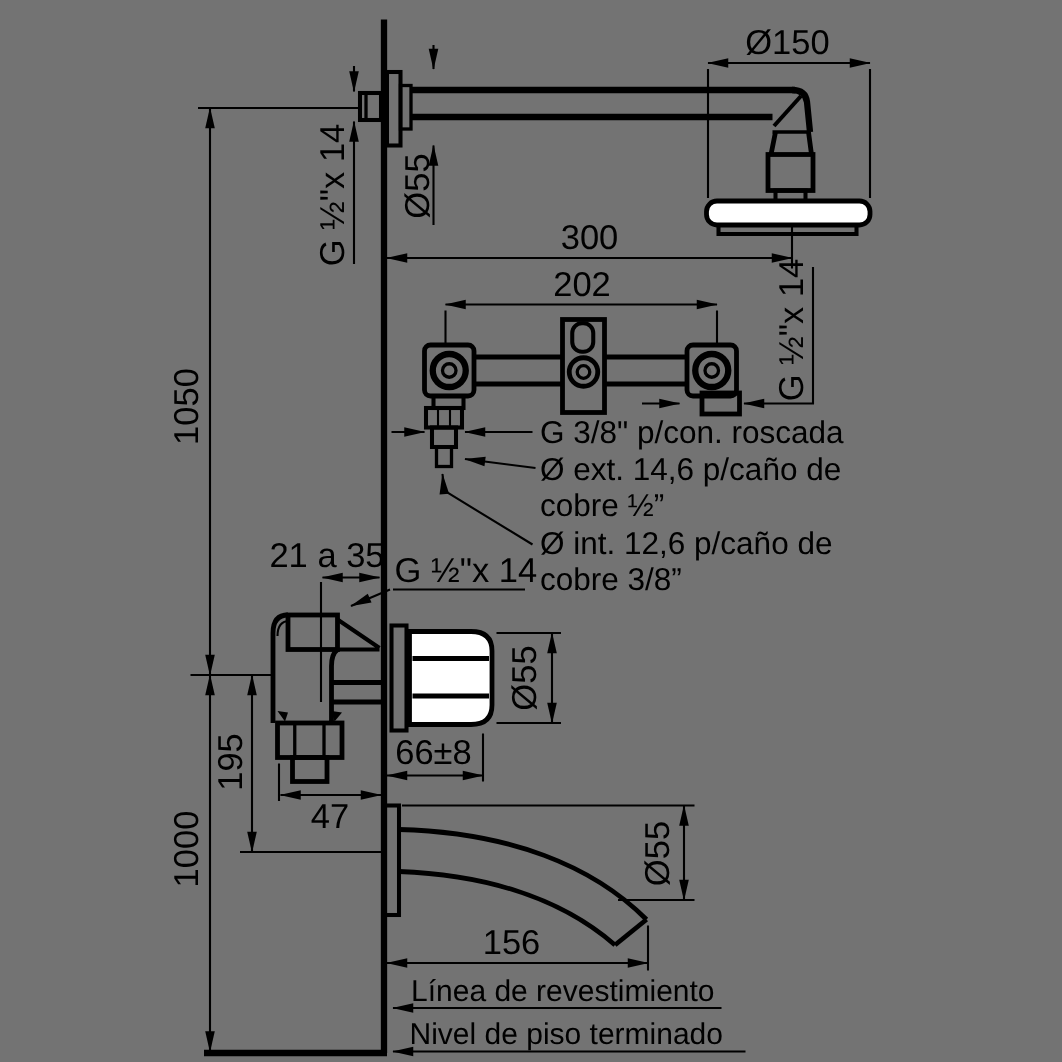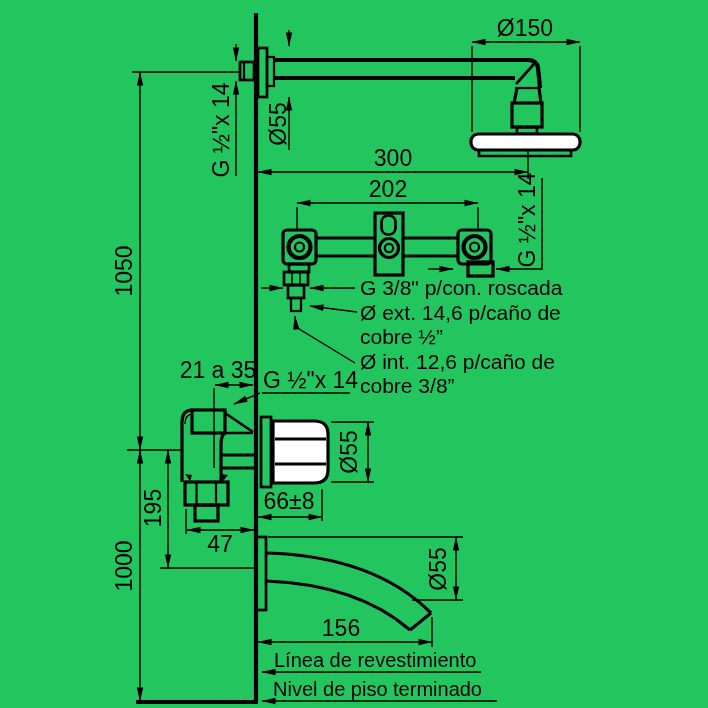--- a/index.html
+++ b/index.html
@@ -1,16 +1,16 @@
 <!DOCTYPE html>
 <html><head>
 <meta charset="utf-8">
 <style>
   html,body{margin:0;padding:0;background:#fff;}
-  .page{width:708px;height:708px;background:#22c55e;position:relative;overflow:hidden;}
+  .page{width:708px;height:708px;background:#737373;position:relative;overflow:hidden;}
   svg{display:block;}
   svg text{font-family:"Liberation Sans", sans-serif;fill:#000;}
   .dim{font-size:23px;}
   .note{font-size:21px;}
   .lbl{font-size:20px;}
   .ln{stroke:#000;fill:none;}
   .s1{stroke-width:1.4;}
   .s2{stroke-width:2.2;}
   .s25{stroke-width:2.7;}
   .s3{stroke-width:3.2;}

